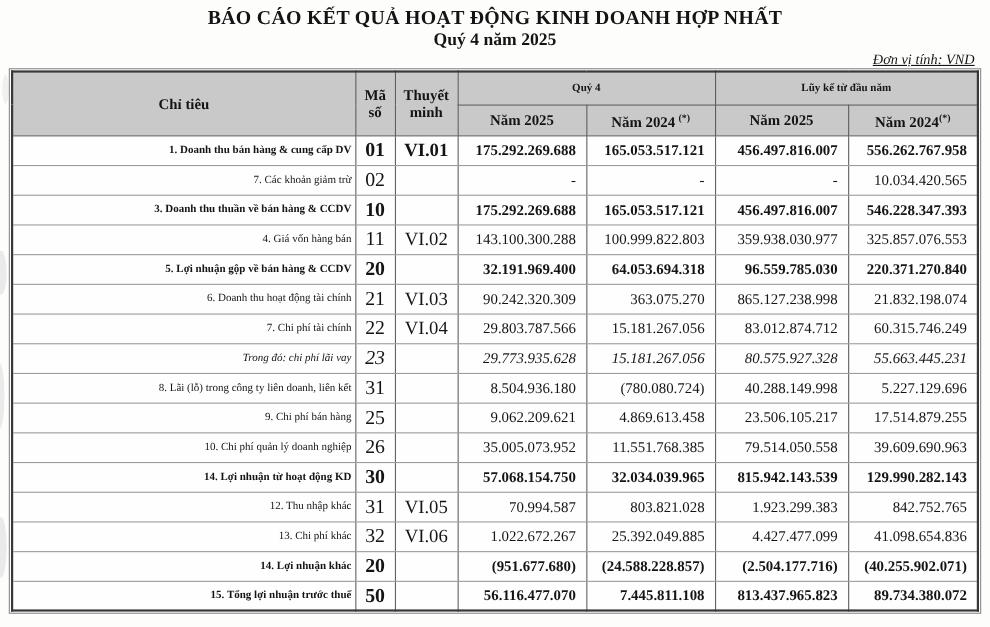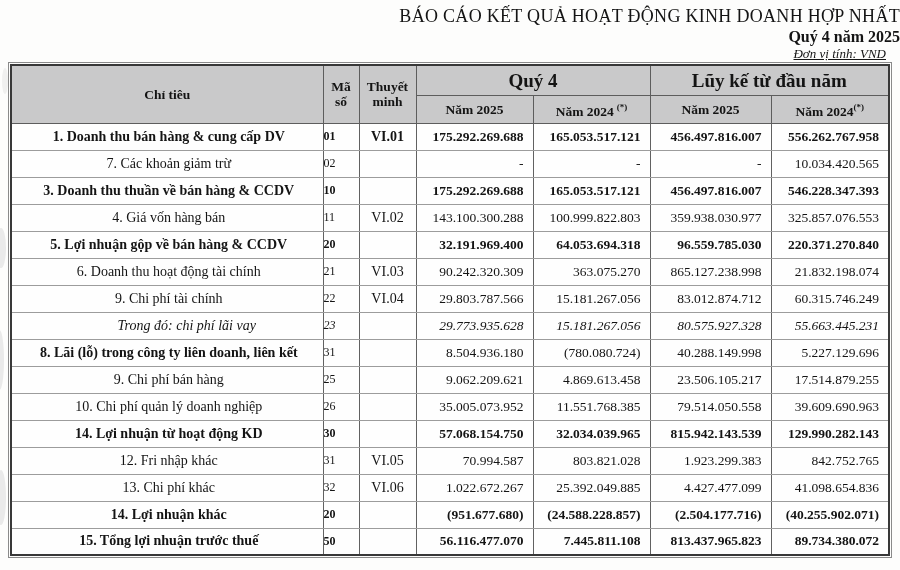--- a/index.html
+++ b/index.html
@@ -12,29 +12,29 @@
     overflow:hidden;
   }
   
   .scan-smudge { position:absolute; background:#b9b9b9; opacity:.28; border-radius:50%; }
   .sm1 { left:-4px; top:228px; width:10px; height:40px; }
   .sm2 { left:-5px; top:330px; width:9px; height:60px; }
   .sm3 { left:-4px; top:470px; width:10px; height:55px; }
   .sm4 { left:2px; top:68px; width:6px; height:26px; opacity:.18; }
 
   .doc-title {
-    text-align:right;
-    font-weight:normal;
+    text-align:center;
+    font-weight:bold;
     letter-spacing:.3px;
     margin-top:5px;
     font-size:18px;
     line-height:22px;
   }
   .doc-subtitle {
-    text-align:right;
+    text-align:center;
     font-weight:bold;
     font-size:16px;
     line-height:20px;
   }
   .unit-note {
     position:absolute;
     right:14px;
     top:46px;
     font-style:italic;
     font-size:13px;
@@ -63,44 +63,44 @@
   th {
     background:#c9c9ca;
     font-weight:bold;
     text-align:center;
     vertical-align:middle;
     border:1px solid #5d5d5d;
     font-size:13.5px;
     line-height:15px;
     padding:2px 2px;
   }
-  th.group { height:30px; font-size:19px; }
+  th.group { height:30px; font-size:10px; }
   th.sub   { height:28px; }
   th.span2 { }
   sup { font-size:9px; }
   .sup-gap { margin-left:3px; }
 
   td {
     border-left:1px solid #616161;
     border-right:1px solid #616161;
     border-top:1px solid #9c9c9c;
     border-bottom:1px solid #9c9c9c;
     height:27px;
     vertical-align:middle;
     font-size:13.5px;
     background:#fefefe;
   }
-  td.c-label { text-align:center; padding-left:6px; padding-right:3px; font-size:14px; }
+  td.c-label { text-align:right; padding-left:6px; padding-right:3px; font-size:10px; }
   td.c-label.indent { padding-left:42px;font-family:Liberation Serif, serif; }
-  td.c-ma   { text-align:left; font-size:12px; }
-  td.c-tm   { text-align:center; font-size:14px; }
+  td.c-ma   { text-align:center; font-size:18px; }
+  td.c-tm   { text-align:center; font-size:17px; }
   td.c-num  { text-align:right; padding-right:9px; font-size:13.5px; }
 
   tr.row-bold td { font-weight:bold; }
-  tr.row-bold-label td.c-label { font-weight:bold; }
+  tr.row-bold-label td.c-label { font-weight:normal; }
   tr.row-italic td { font-style:italic; }
 </style>
 </head>
 <body>
 
 <div class="scan-smudge sm1"></div>
 <div class="scan-smudge sm2"></div>
 <div class="scan-smudge sm3"></div>
 <div class="scan-smudge sm4"></div>
 
@@ -182,21 +182,21 @@
       <tr class="row-normal">
         <td class="c-label">6. Doanh thu hoạt động tài chính</td>
         <td class="c-ma">21</td>
         <td class="c-tm">VI.03</td>
         <td class="c-num">90.242.320.309</td>
         <td class="c-num">363.075.270</td>
         <td class="c-num">865.127.238.998</td>
         <td class="c-num">21.832.198.074</td>
       </tr>
       <tr class="row-normal">
-        <td class="c-label">9. Chi phí tài chính</td>
+        <td class="c-label">7. Chi phí tài chính</td>
         <td class="c-ma">22</td>
         <td class="c-tm">VI.04</td>
         <td class="c-num">29.803.787.566</td>
         <td class="c-num">15.181.267.056</td>
         <td class="c-num">83.012.874.712</td>
         <td class="c-num">60.315.746.249</td>
       </tr>
       <tr class="row-italic">
         <td class="c-label indent">Trong đó: chi phí lãi vay</td>
         <td class="c-ma">23</td>
@@ -236,21 +236,21 @@
       <tr class="row-bold">
         <td class="c-label">14. Lợi nhuận từ hoạt động KD</td>
         <td class="c-ma">30</td>
         <td class="c-tm"></td>
         <td class="c-num">57.068.154.750</td>
         <td class="c-num">32.034.039.965</td>
         <td class="c-num">815.942.143.539</td>
         <td class="c-num">129.990.282.143</td>
       </tr>
       <tr class="row-normal">
-        <td class="c-label">12. Fri nhập khác</td>
+        <td class="c-label">12. Thu nhập khác</td>
         <td class="c-ma">31</td>
         <td class="c-tm">VI.05</td>
         <td class="c-num">70.994.587</td>
         <td class="c-num">803.821.028</td>
         <td class="c-num">1.923.299.383</td>
         <td class="c-num">842.752.765</td>
       </tr>
       <tr class="row-normal">
         <td class="c-label">13. Chi phí khác</td>
         <td class="c-ma">32</td>

